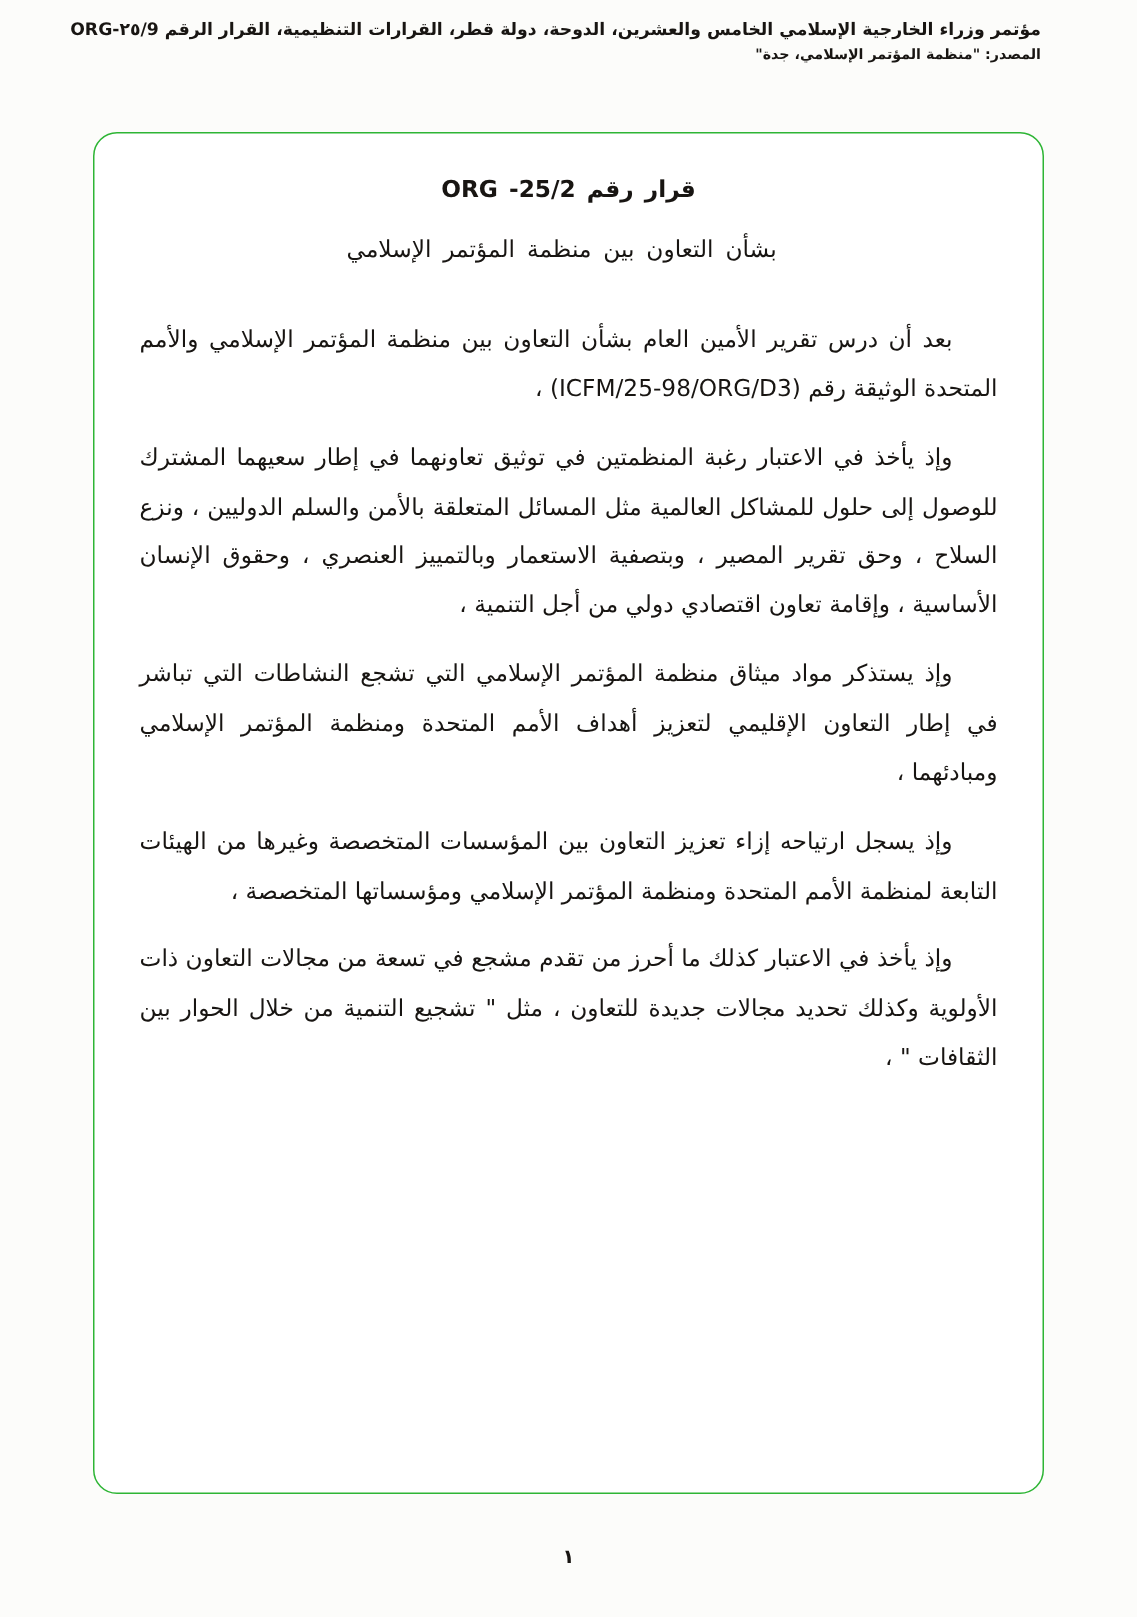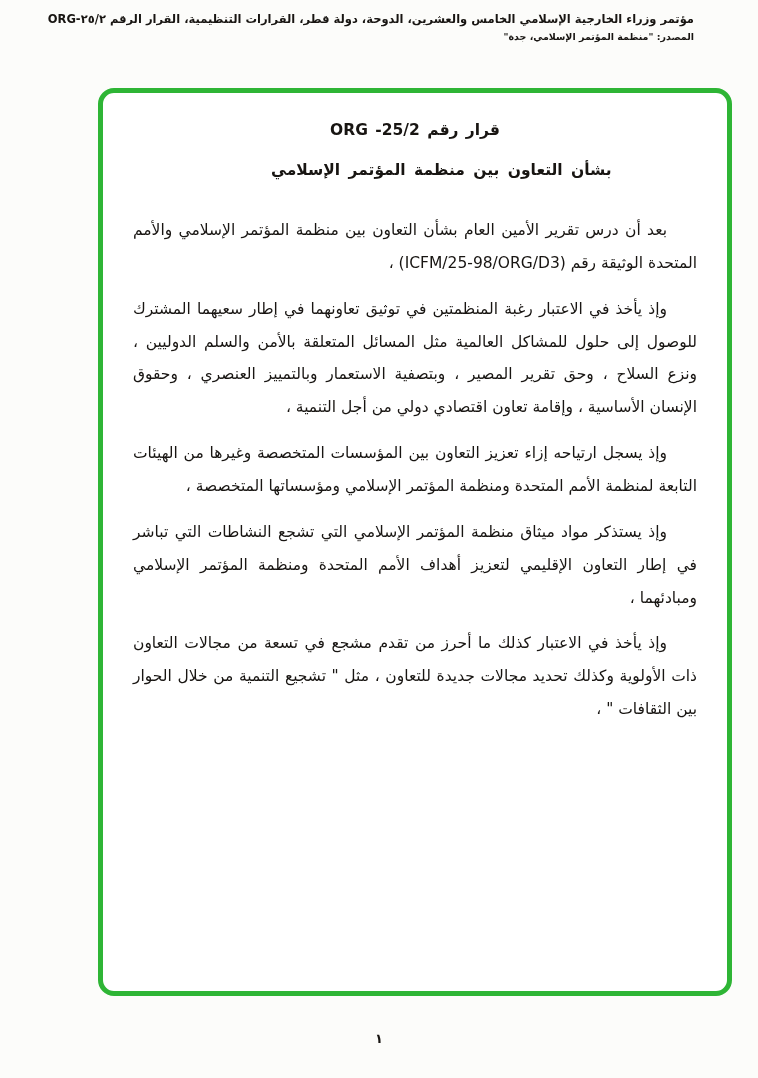--- a/index.html
+++ b/index.html
@@ -17,34 +17,33 @@
   .doc-header .line1 {
     font-size:11.5px; font-weight:bold; white-space:nowrap; line-height:1.6;
   }
   .doc-header .line2 {
     font-size:9.5px; font-weight:bold; margin-top:3px;
   }
   
   .frame {
     position:absolute; top:88px; left:62px;
     width:634px; height:908px;
-    border:5px solid #d946ef;
+    border:1px solid #d946ef;
     border-radius:16px;
     background:#ffffff;
     padding:28px 30px 0 30px;
     overflow:hidden;
-    margin-left:36px;
   }
   .title-num {
     font-size:15.5px; font-weight:bold; text-align:center;
     word-spacing:2px; margin-bottom:16px;
   }
   .title-sub-wrap {
     direction:rtl; text-align:left; padding-left:138px;
-    font-weight:bold; font-size:15.5px; line-height:2.0;
+    font-weight:normal; font-size:15.5px; line-height:2.0;
     word-spacing:3px; margin-bottom:28px;
   }
   .para {
     font-size:15.5px; line-height:2.12;
     text-align:justify; text-indent:30px;
     margin-bottom:13px;
   }
   .para strong {
     font-weight:normal; letter-spacing:0.5px;
   }
@@ -52,36 +51,36 @@
     position:absolute; bottom:32px; left:0; right:0;
     text-align:center; font-size:13px; font-weight:bold;
   }
 </style>
 </head>
 <body style="background: rgb(252, 252, 250); color: rgb(24, 21, 18);">
 
 <div class="page">
 
   <header class="doc-header">
-    <div class="line1">مؤتمر وزراء الخارجية الإسلامي الخامس والعشرين، الدوحة، دولة قطر، القرارات التنظيمية، القرار الرقم ٢٥/٢-ORG</div>
+    <div class="line1">مؤتمر وزراء الخارجية الإسلامي الخامس والعشرين، الدوحة، دولة قطر، القرارات التنظيمية، القرار الرقم ٢٥/9-ORG</div>
     <div class="line2">المصدر:  "منظمة المؤتمر الإسلامي، جدة"</div>
   </header>
 
   <section class="frame" style="border-color: rgb(46, 181, 53);">
     <div class="title-block">
       <div class="title-num">قرار رقم 25/2- ORG</div>
       <div class="title-sub-wrap">
         <div>بشأن التعاون بين منظمة المؤتمر الإسلامي</div>
       </div>
     </div>
     <div id="paragraphs">
         <p class="para"><strong>بعد أن درس </strong>تقرير الأمين العام بشأن التعاون بين منظمة المؤتمر الإسلامي والأمم المتحدة الوثيقة رقم (⁦ICFM/25-98/ORG/D3⁩) ،</p>
         <p class="para"><strong>وإذ يأخذ </strong>في الاعتبار رغبة المنظمتين في توثيق تعاونهما في إطار سعيهما المشترك للوصول إلى حلول للمشاكل العالمية مثل المسائل المتعلقة بالأمن والسلم الدوليين ، ونزع السلاح ، وحق تقرير المصير ، وبتصفية الاستعمار وبالتمييز العنصري ، وحقوق الإنسان الأساسية ، وإقامة تعاون اقتصادي دولي من أجل التنمية ،</p>
+        <p class="para"><strong>وإذ يستذكر </strong>مواد ميثاق منظمة المؤتمر الإسلامي التي تشجع النشاطات التي تباشر في إطار التعاون الإقليمي لتعزيز أهداف الأمم المتحدة ومنظمة المؤتمر الإسلامي ومبادئهما ،</p>
         <p class="para"><strong>وإذ يسجل </strong>ارتياحه إزاء تعزيز التعاون بين المؤسسات المتخصصة وغيرها من الهيئات التابعة لمنظمة الأمم المتحدة ومنظمة المؤتمر الإسلامي ومؤسساتها المتخصصة ،</p>
-        <p class="para"><strong>وإذ يستذكر </strong>مواد ميثاق منظمة المؤتمر الإسلامي التي تشجع النشاطات التي تباشر في إطار التعاون الإقليمي لتعزيز أهداف الأمم المتحدة ومنظمة المؤتمر الإسلامي ومبادئهما ،</p>
         <p class="para"><strong>وإذ يأخذ </strong>في الاعتبار كذلك ما أحرز من تقدم مشجع في تسعة من مجالات التعاون ذات الأولوية وكذلك تحديد مجالات جديدة للتعاون ، مثل " تشجيع التنمية من خلال الحوار بين الثقافات " ،</p>
       </div>
   </section>
 
   <footer class="page-footer">
     <span>١</span>
   </footer>
 
 </div>
 

